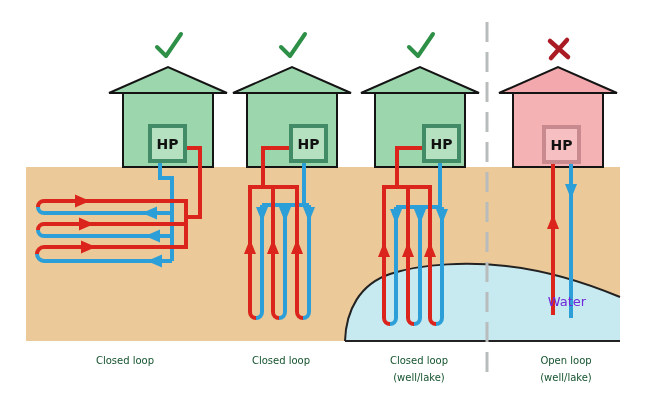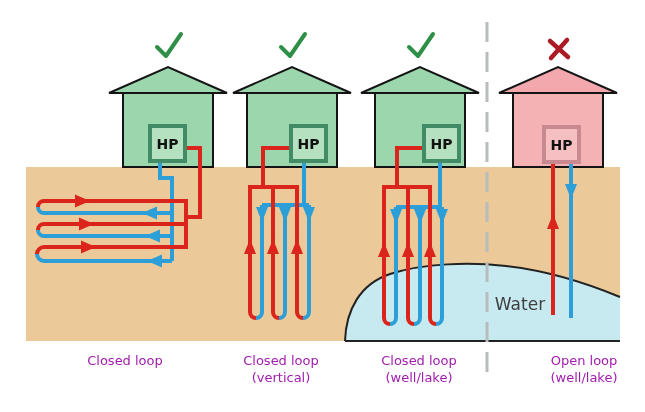--- a/index.html
+++ b/index.html
@@ -9,32 +9,33 @@
     background:#ffffff;
     font-family:"DejaVu Sans", sans-serif;
     overflow:hidden;
   }
   .stage svg{position:absolute;left:0;top:0;}
   .caption{
     position:absolute;
     top:352px;
     transform:translateX(-50%);
     text-align:center;
-    font-size:13px;
+    font-size:10px;
     line-height:17px;
-    color:#a21caf;
+    color:#14532d;
     white-space:nowrap;
   }
   .water-label{
     position:absolute;
     top:294px;
     transform:translateX(-50%);
-    font-size:17px;
-    color:#404040;
+    font-size:13px;
+    color:#6d28d9;
     white-space:nowrap;
+    margin-left:47px;
   }
   .hp-text{
     font-family:"DejaVu Sans", sans-serif;
     font-size:14px;
     font-weight:bold;
     fill:#111111;
   }
 </style>
 </head>
 <body>
@@ -165,24 +166,23 @@
 
 </svg>
 
 <div class="water-label" style="left:520px;">Water</div>
 
 <div class="caption" style="left:125px;">
   <div>Closed loop</div>
 </div>
 <div class="caption" style="left:281px;">
   <div>Closed loop</div>
-  <div>(vertical)</div>
 </div>
 <div class="caption" style="left:419px;">
   <div>Closed loop</div>
   <div>(well/lake)</div>
 </div>
-<div class="caption" style="left:584px;">
+<div class="caption" style="left:566px;">
   <div>Open loop</div>
   <div>(well/lake)</div>
 </div>
 
 </div>
 
 </body></html>

